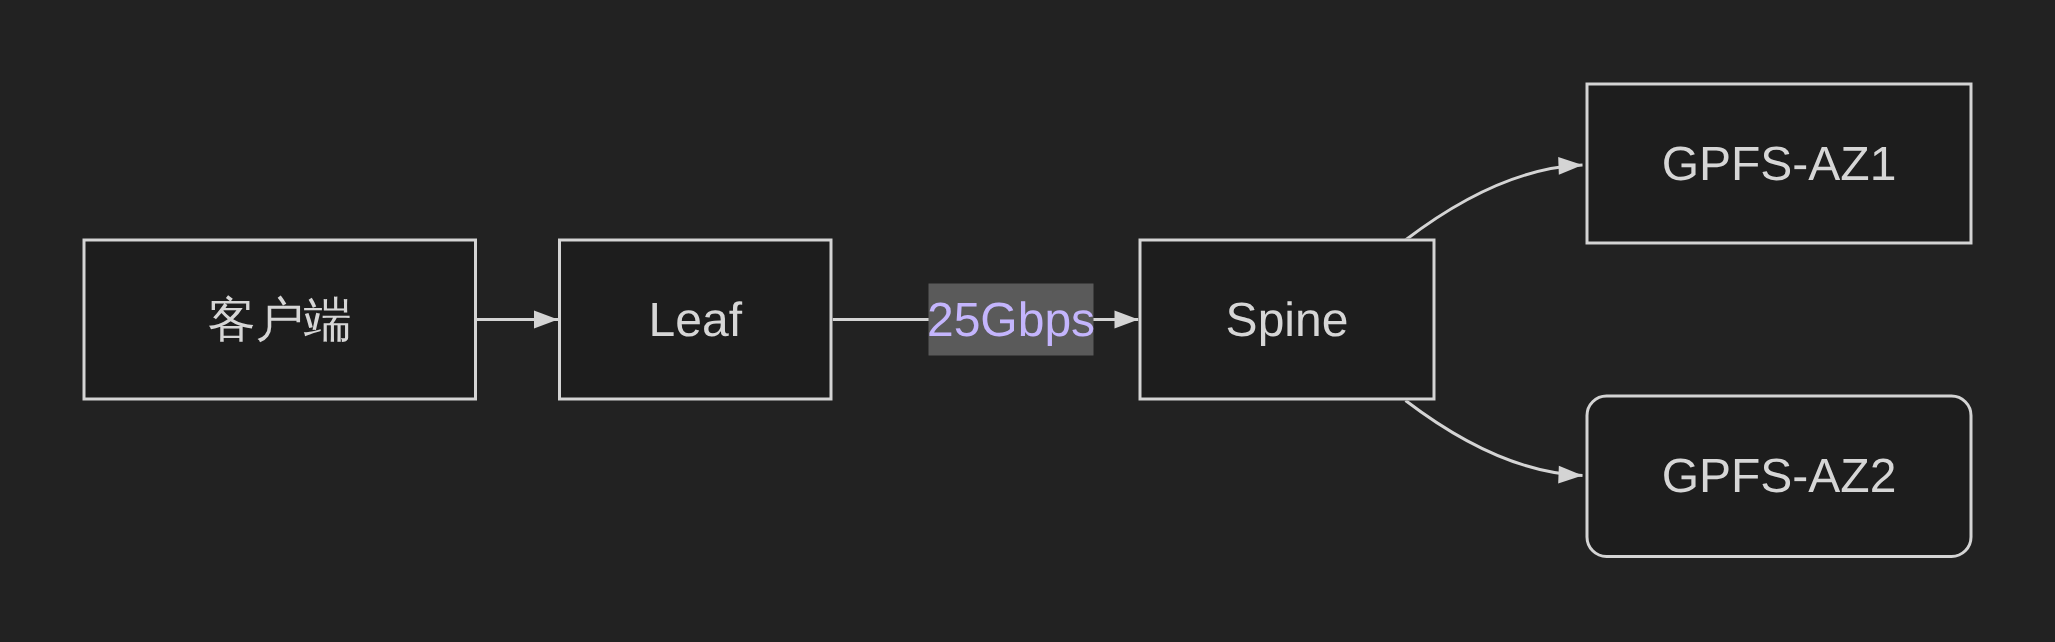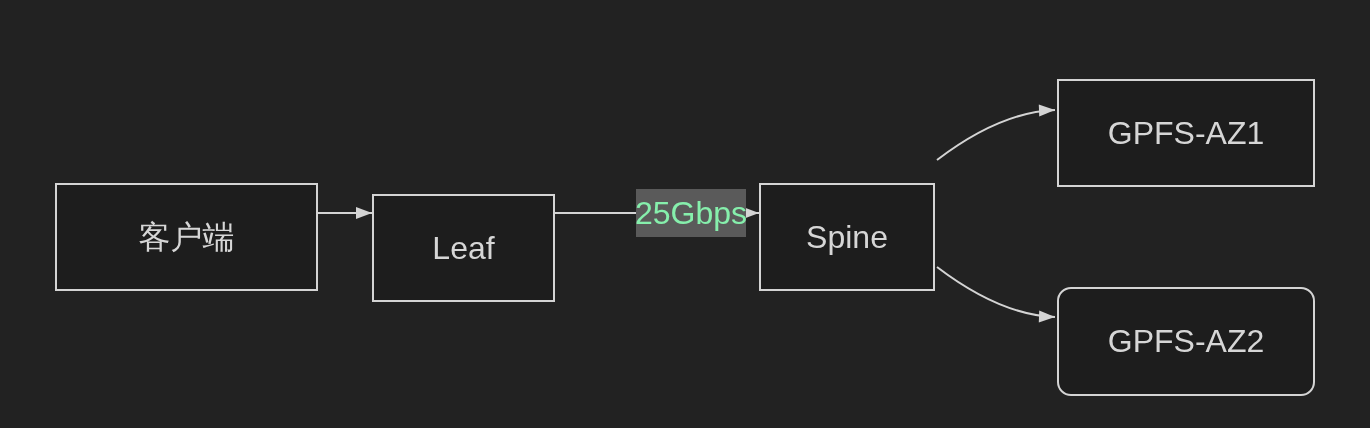--- a/index.html
+++ b/index.html
@@ -25,42 +25,41 @@
   }
   .node {
     position: absolute;
     box-sizing: border-box;
     background: #1d1d1d;
     border: 2px solid #d4d4d4;
     display: flex;
     align-items: center;
     justify-content: center;
     z-index: 2;
-    margin-top: 24px;
   }
   .node .label {
     color: #d6d6d6;
     font-size: 32px;
     line-height: 1.2;
     white-space: nowrap;
   }
   .node-client { left: 55px;  top: 159px; width: 263px; height: 108px; }
-  .node-leaf   { left: 372px; top: 170px; width: 183px; height: 108px; }
-  .node-spine  { left: 759px; top: 159px; width: 176px; height: 108px; }
+  .node-leaf   { left: 372px; top: 159px; width: 183px; height: 108px; }
+  .node-spine  { left: 759px; top: 159px; width: 198px; height: 108px; }
   .node-az1    { left: 1057px; top: 55px;  width: 258px; height: 108px; }
   .node-az2    { left: 1057px; top: 263px; width: 258px; height: 109px; border-radius: 14px; }
   .edge-label {
     position: absolute;
-    left: 636px;
+    left: 619px;
     top: 189px;
     width: 110px;
     height: 48px;
     box-sizing: border-box;
     background: #5a5a5a;
-    color: #86efac;
+    color: #c4b5fd;
     font-size: 32px;
     display: flex;
     align-items: center;
     justify-content: center;
     white-space: nowrap;
     z-index: 3;
   }
 </style>
 </head>
 <body>

